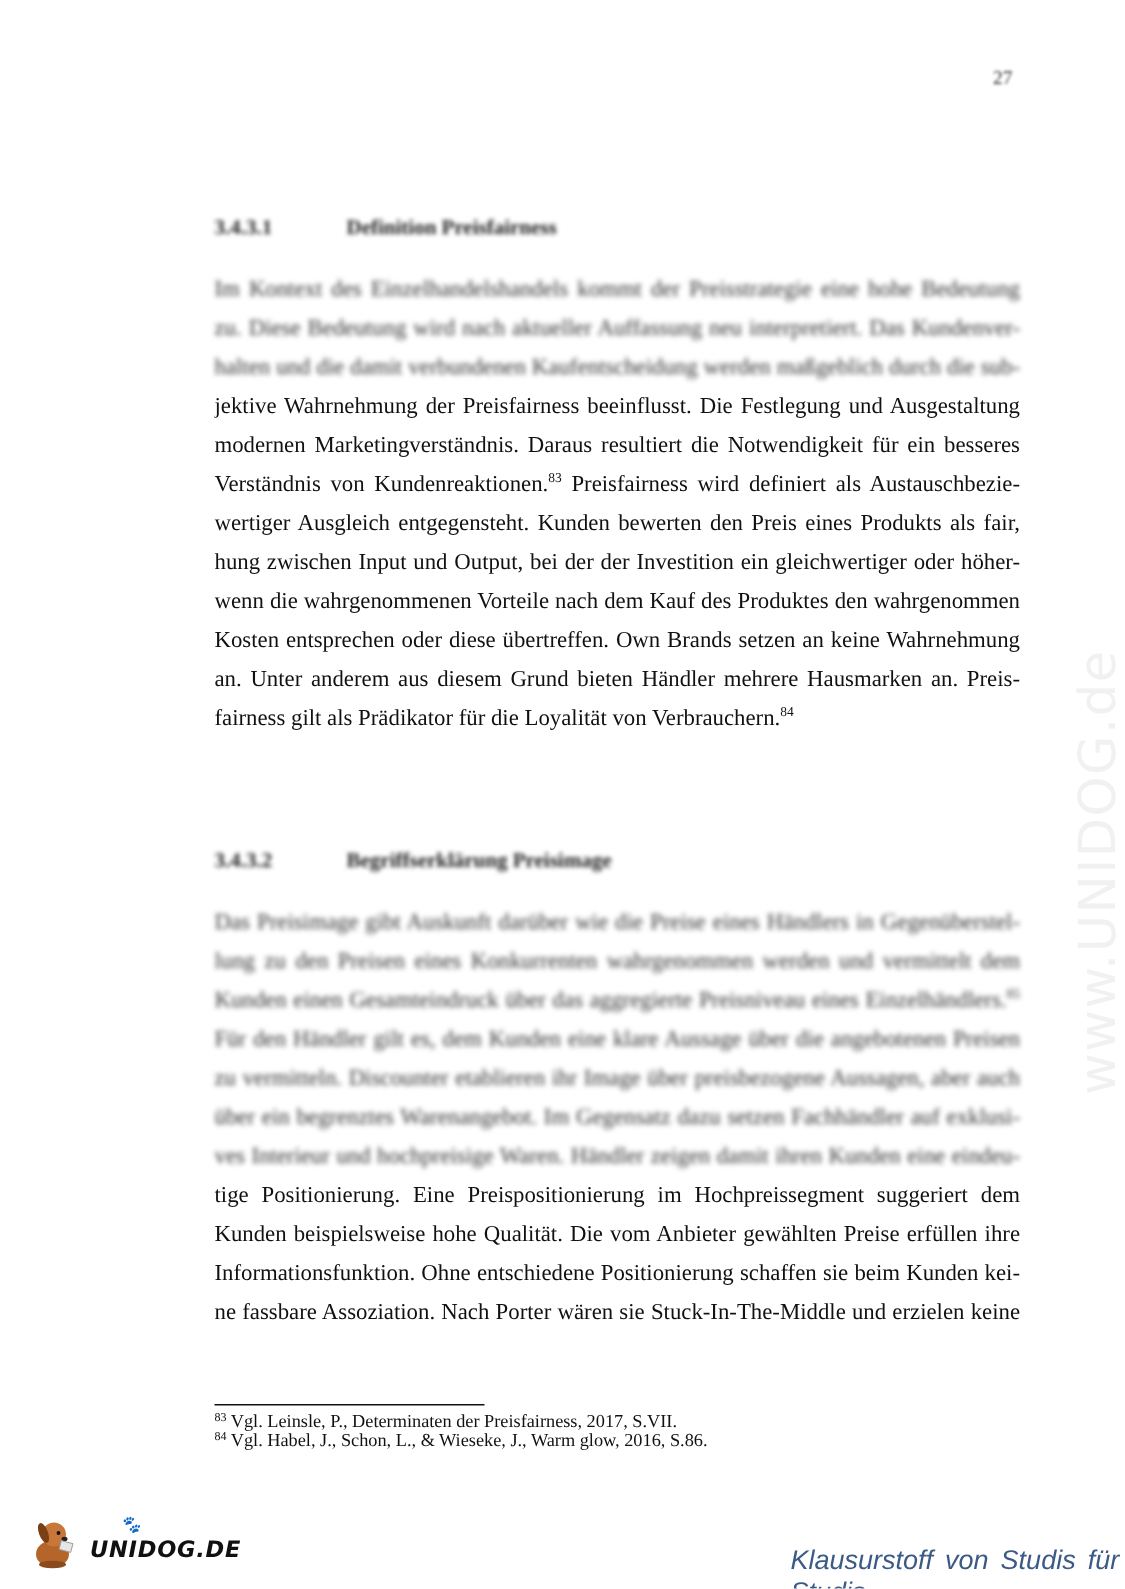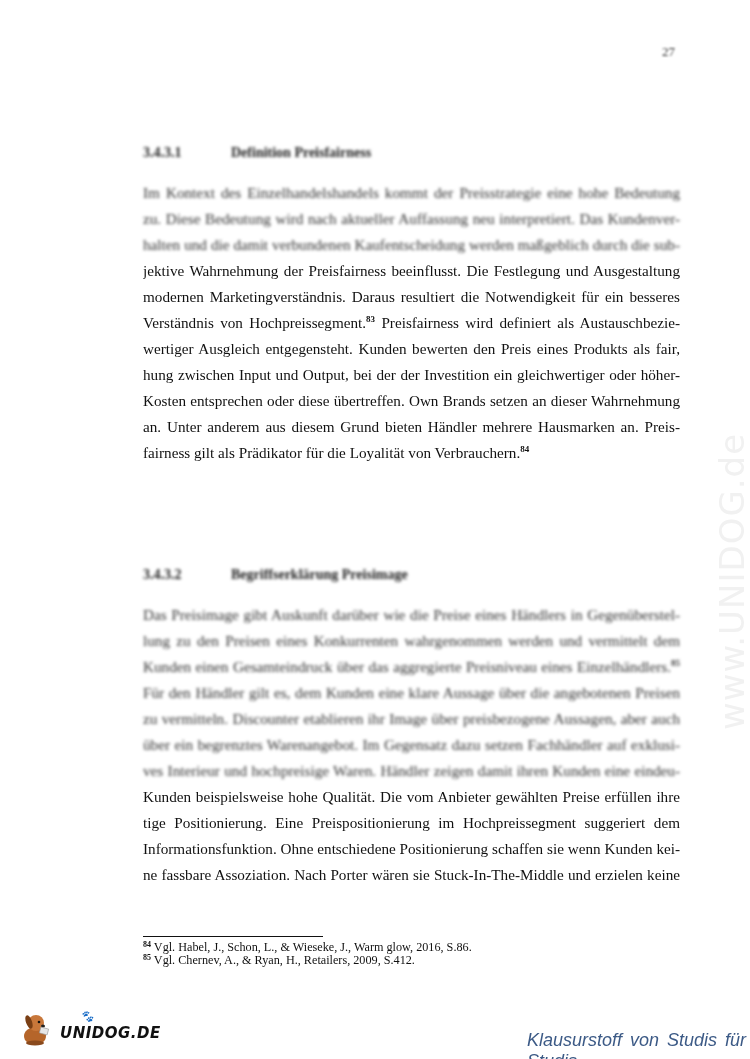--- a/index.html
+++ b/index.html
@@ -9,21 +9,21 @@
     .heading { position: absolute; left: 143px; font-size: 14px; font-weight: bold; color: #222; filter: blur(1.5px); }
     .heading .num { display: inline-block; width: 88px; }
     .h1 { top: 145px; }
     .h2 { top: 567px; }
     .para { position: absolute; left: 143px; width: 537px; font-size: 15.2px; line-height: 26px; }
     .line { display: block; text-align: justify; text-align-last: justify; height: 26px; white-space: nowrap; overflow: hidden; }
     .line.last { text-align-last: left; }
     .blur { filter: blur(1.6px); color: #333; }
     .p1 { top: 180px; }
     .p2 { top: 602px; }
-    sup { font-size: 9px; line-height: 0; vertical-align: 6px; font-weight: bold; }
+    sup { font-size: 9px; line-height: 0; vertical-align: 6px; }
     .fn-rule { position: absolute; left: 143px; top: 936px; width: 180px; height: 1px; background: #111; }
     .footnotes { position: absolute; left: 143px; top: 941px; font-size: 12.2px; line-height: 13px; color: #111; }
     .footnotes sup { font-size: 8px; vertical-align: 4px; }
     .watermark { position: absolute; left: 712px; top: 730px; transform-origin: 0 0; transform: rotate(-90deg);
                  font-family: "DejaVu Sans", sans-serif; font-size: 34px; color: #f1f1f1; white-space: nowrap; letter-spacing: 1px; }
     .logo { position: absolute; left: 20px; top: 1012px; display: flex; align-items: flex-end; }
     .dog-icon { width: 30px; height: 34px; position: relative; }
     .logo-text { font-family: "DejaVu Sans", sans-serif; font-weight: bold; font-style: italic; font-size: 15px;
                  color: #111; letter-spacing: 0.5px; margin-left: 10px; margin-bottom: 4px; position: relative; }
     .paw { position: absolute; left: 20px; top: -14px; font-size: 11px; color: #111; }
@@ -40,50 +40,51 @@
 <div class="heading h1">
   <span class="num">3.4.3.1</span><span>Definition Preisfairness</span>
 </div>
 
 <div class="para p1">
   <span class="line blur">Im Kontext des Einzelhandelshandels kommt der Preisstrategie eine hohe Bedeutung</span>
   <span class="line blur">zu. Diese Bedeutung wird nach aktueller Auffassung neu interpretiert. Das Kundenver-</span>
   <span class="line blur">halten und die damit verbundenen Kaufentscheidung werden maßgeblich durch die sub-</span>
   <span class="line">jektive Wahrnehmung der Preisfairness beeinflusst. Die Festlegung und Ausgestaltung</span>
   <span class="line">modernen Marketingverständnis. Daraus resultiert die Notwendigkeit für ein besseres</span>
-  <span class="line"><span>Verständnis von Hochpreissegment.</span><sup>83</sup><span> Preisfairness wird definiert als Austauschbezie-</span></span>
+  <span class="line"><span>Verständnis von Kundenreaktionen.</span><sup>83</sup><span> Preisfairness wird definiert als Austauschbezie-</span></span>
   <span class="line">wertiger Ausgleich entgegensteht. Kunden bewerten den Preis eines Produkts als fair,</span>
   <span class="line">hung zwischen Input und Output, bei der der Investition ein gleichwertiger oder höher-</span>
-  <span class="line">Kosten entsprechen oder diese übertreffen. Own Brands setzen an dieser Wahrnehmung</span>
+  <span class="line">wenn die wahrgenommenen Vorteile nach dem Kauf des Produktes den wahrgenommen</span>
+  <span class="line">Kosten entsprechen oder diese übertreffen. Own Brands setzen an keine Wahrnehmung</span>
   <span class="line">an. Unter anderem aus diesem Grund bieten Händler mehrere Hausmarken an. Preis-</span>
   <span class="line last"><span>fairness gilt als Prädikator für die Loyalität von Verbrauchern.</span><sup>84</sup></span>
 </div>
 
 <div class="heading h2">
   <span class="num">3.4.3.2</span><span>Begriffserklärung Preisimage</span>
 </div>
 
 <div class="para p2">
   <span class="line blur">Das Preisimage gibt Auskunft darüber wie die Preise eines Händlers in Gegenüberstel-</span>
   <span class="line blur">lung zu den Preisen eines Konkurrenten wahrgenommen werden und vermittelt dem</span>
   <span class="line blur"><span>Kunden einen Gesamteindruck über das aggregierte Preisniveau eines Einzelhändlers.</span><sup>85</sup></span>
   <span class="line blur">Für den Händler gilt es, dem Kunden eine klare Aussage über die angebotenen Preisen</span>
   <span class="line blur">zu vermitteln. Discounter etablieren ihr Image über preisbezogene Aussagen, aber auch</span>
   <span class="line blur">über ein begrenztes Warenangebot. Im Gegensatz dazu setzen Fachhändler auf exklusi-</span>
   <span class="line blur">ves Interieur und hochpreisige Waren. Händler zeigen damit ihren Kunden eine eindeu-</span>
+  <span class="line">tige Positionierung. Eine Preispositionierung im Hochpreissegment suggeriert dem</span>
   <span class="line">Kunden beispielsweise hohe Qualität. Die vom Anbieter gewählten Preise erfüllen ihre</span>
-  <span class="line">tige Positionierung. Eine Preispositionierung im Hochpreissegment suggeriert dem</span>
-  <span class="line">Informationsfunktion. Ohne entschiedene Positionierung schaffen sie wenn Kunden kei-</span>
+  <span class="line">Informationsfunktion. Ohne entschiedene Positionierung schaffen sie beim Kunden kei-</span>
   <span class="line">ne fassbare Assoziation. Nach Porter wären sie Stuck-In-The-Middle und erzielen keine</span>
 </div>
 
 <div class="fn-rule"></div>
 <div class="footnotes">
+  <div><sup>83</sup><span> Vgl. Leinsle, P., Determinaten der Preisfairness, 2017, S.VII.</span></div>
   <div><sup>84</sup><span> Vgl. Habel, J., Schon, L., &amp; Wieseke, J., Warm glow, 2016, S.86.</span></div>
-  <div><sup>85</sup><span> Vgl. Chernev, A., &amp; Ryan, H., Retailers, 2009, S.412.</span></div>
 </div>
 
 <div class="logo">
   <span class="dog-icon">
     <svg width="30" height="34" viewBox="0 0 30 34">
       <ellipse cx="15" cy="24" rx="11" ry="9" fill="#b5652a"></ellipse>
       <circle cx="16" cy="11" r="8" fill="#c8773a"></circle>
       <ellipse cx="9" cy="10" rx="3" ry="7" fill="#7a3f15" transform="rotate(-20 9 10)"></ellipse>
       <circle cx="19" cy="10" r="1.3" fill="#111"></circle>
       <ellipse cx="23" cy="14" rx="2" ry="1.5" fill="#222"></ellipse>

